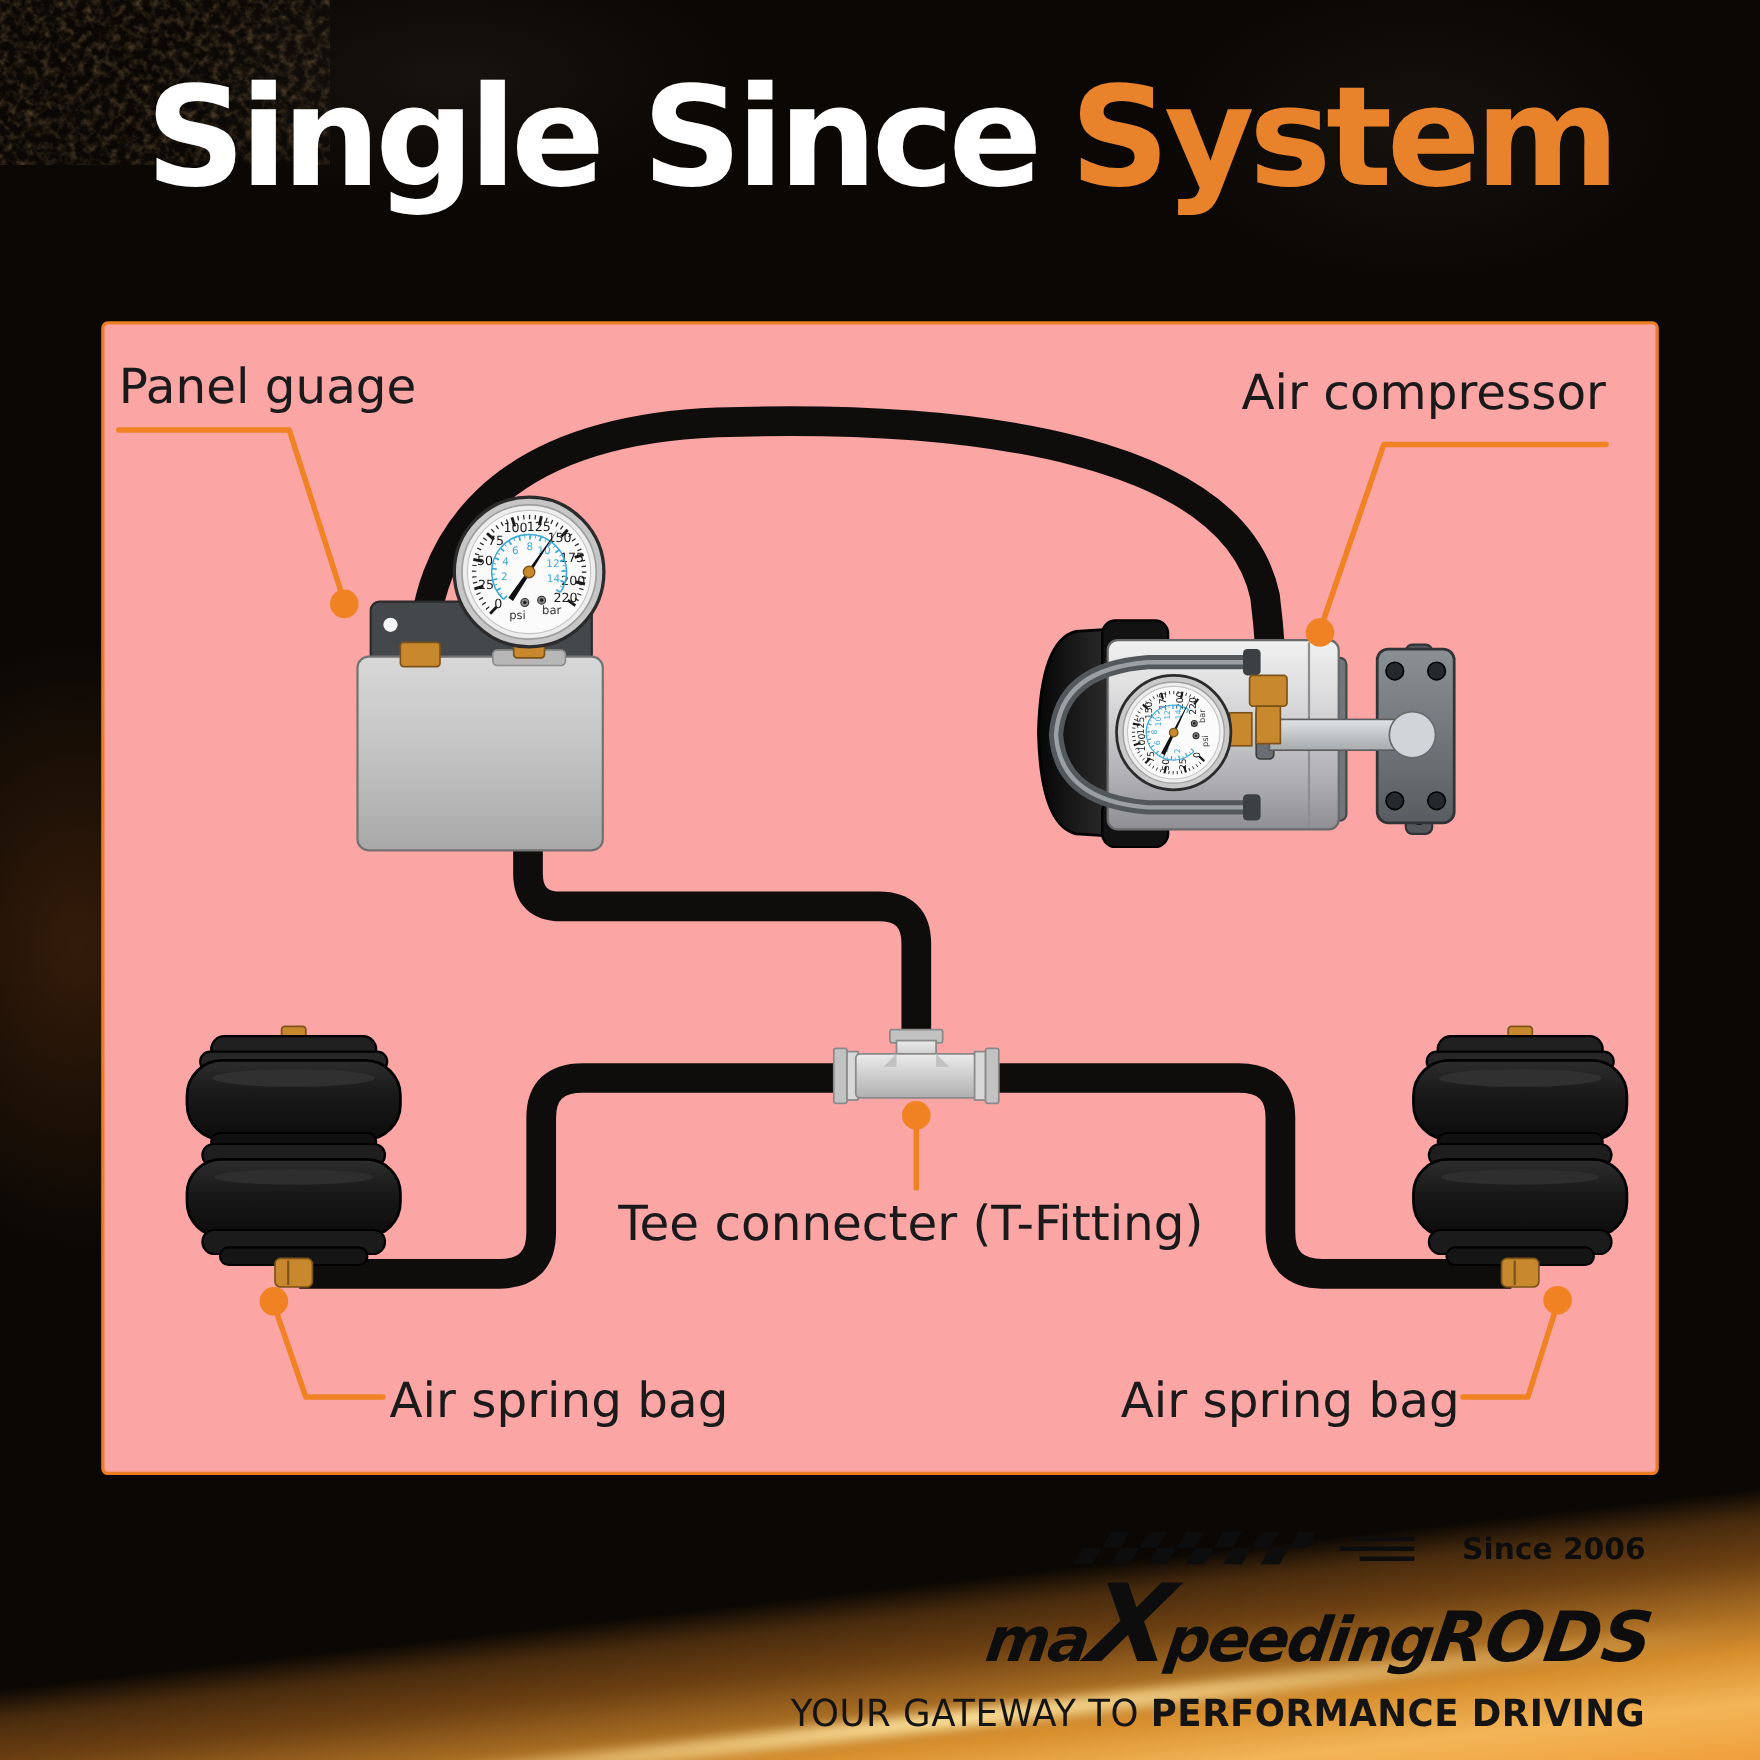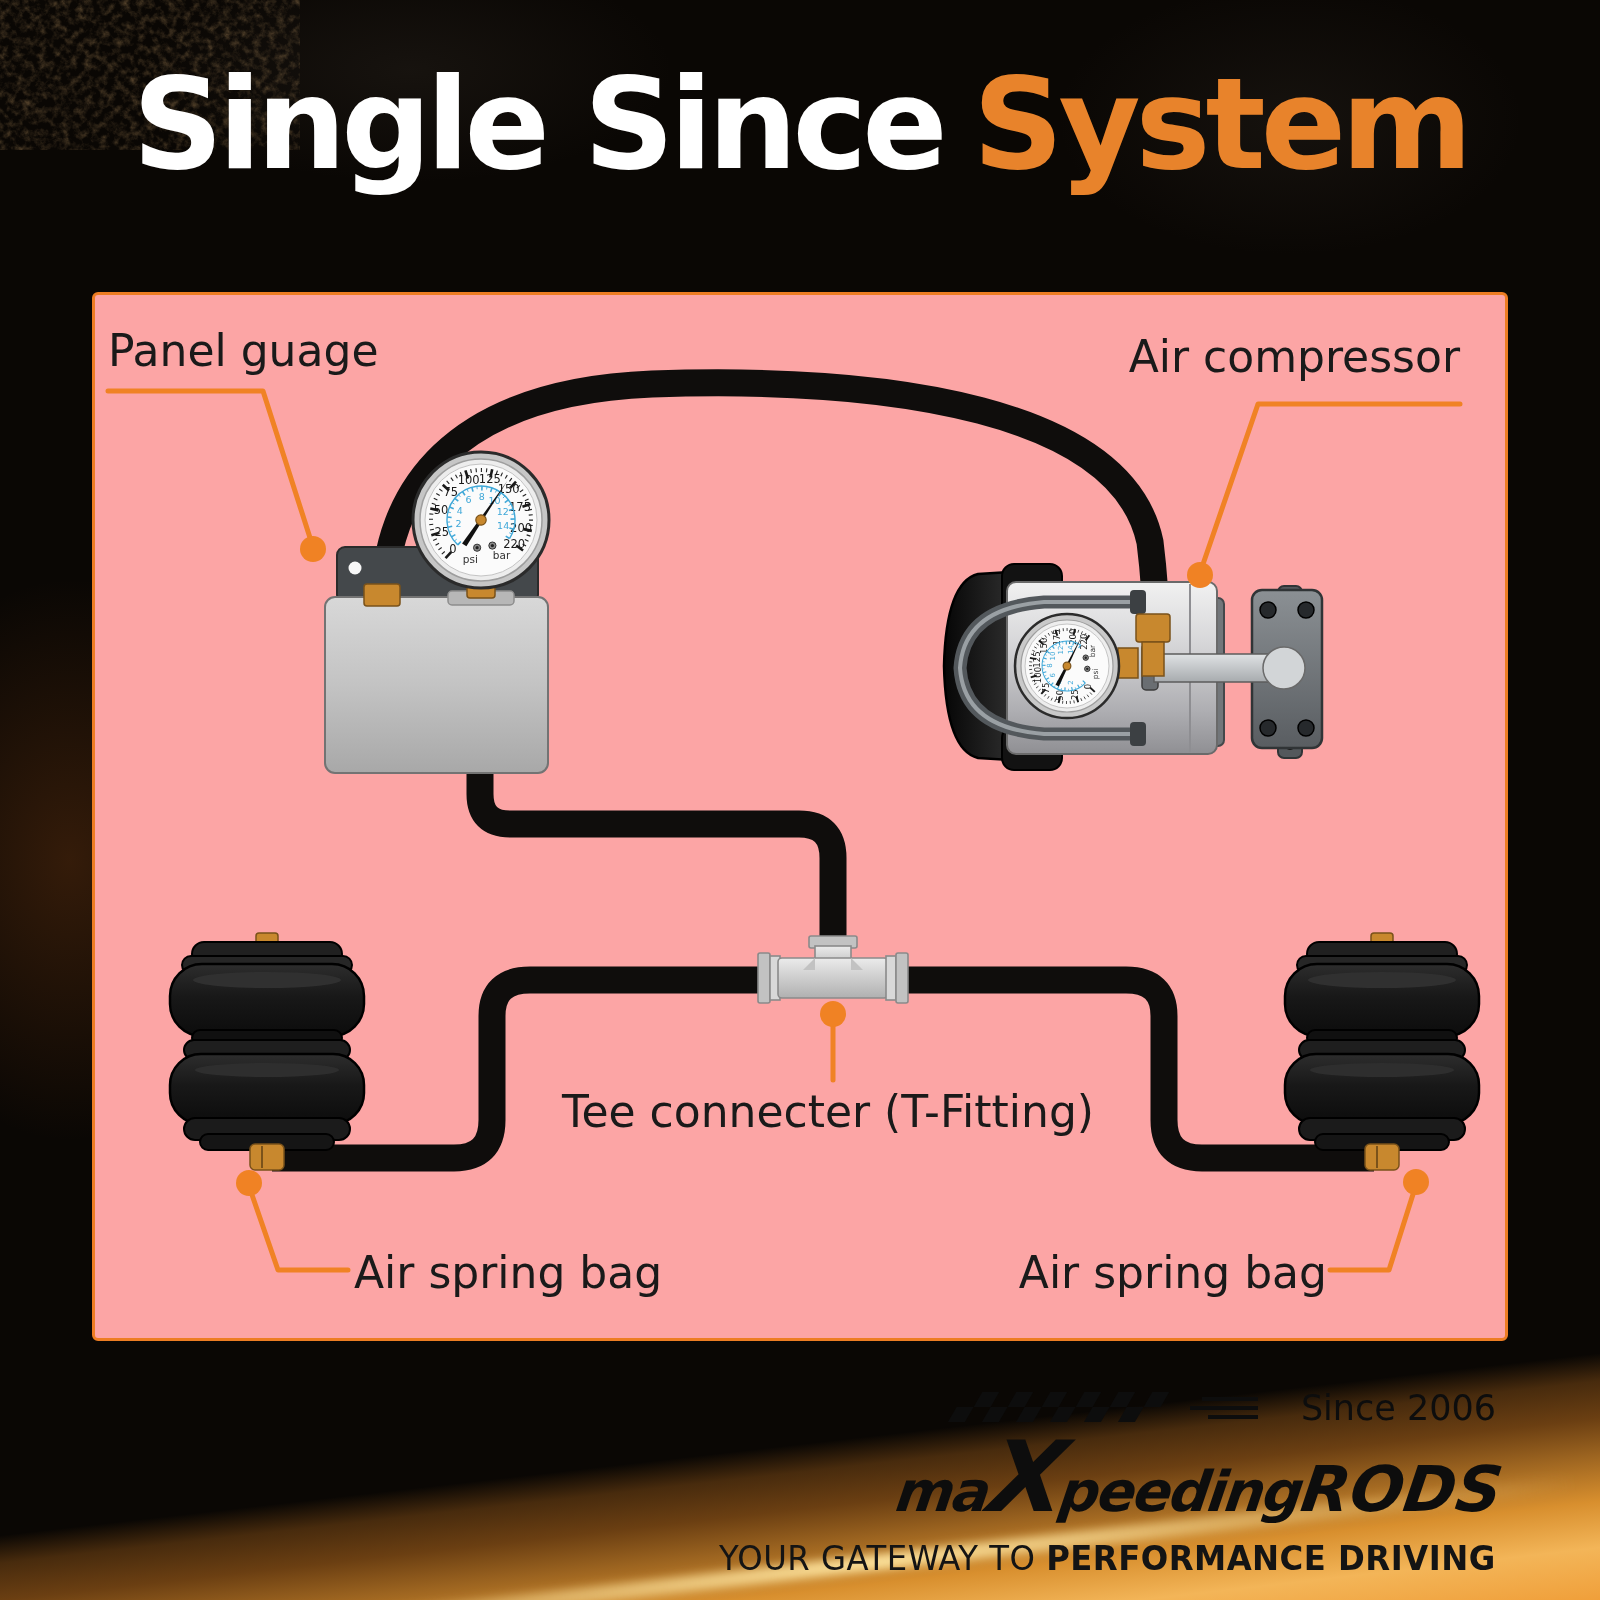--- a/index.html
+++ b/index.html
@@ -38,21 +38,21 @@
   .panel svg{position:absolute;left:-3px;top:-3px;width:1416px;height:1049px;}
   .lbl{font-family:"DejaVu Sans","Liberation Sans",sans-serif;font-weight:500;fill:#1a1a1a;}
   .callout{stroke:var(--accent);stroke-width:5;fill:none;stroke-linejoin:round;stroke-linecap:round;}
   .dot{fill:var(--accent);}
   .tube{stroke:var(--tube);stroke-width:27;fill:none;}
   .brass{fill:var(--brass);stroke:var(--brass-dk);stroke-width:1.5;}
   .gtxt{font-family:"DejaVu Sans","Liberation Sans",sans-serif;}
   
   .logo{position:absolute;right:104px;top:1386px;z-index:6;text-align:right;color:#0d0d0d;}
   .logo-top{display:flex;justify-content:flex-end;align-items:center;gap:10px;height:44px;}
-  .since{font-size:35px;font-weight:400;letter-spacing:0;margin-left:33px;}
+  .since{font-size:27px;font-weight:700;letter-spacing:0;margin-left:33px;}
   .brand{margin-top:-10px;font-weight:800;font-style:italic;letter-spacing:-2px;
     transform:skewX(-8deg);transform-origin:right bottom;white-space:nowrap;}
   .brand .b1,.brand .b3{font-size:56px;}
   .brand .b2{font-size:98px;letter-spacing:-4px;}
   .brand .b4{font-size:63px;letter-spacing:0px;}
   .tagline{margin-top:4px;font-size:34px;letter-spacing:.5px;transform:scaleX(.95);
     transform-origin:right center;white-space:nowrap;color:#141414;}
   .tagline .tb{font-weight:700;}
 </style>
 </head>

